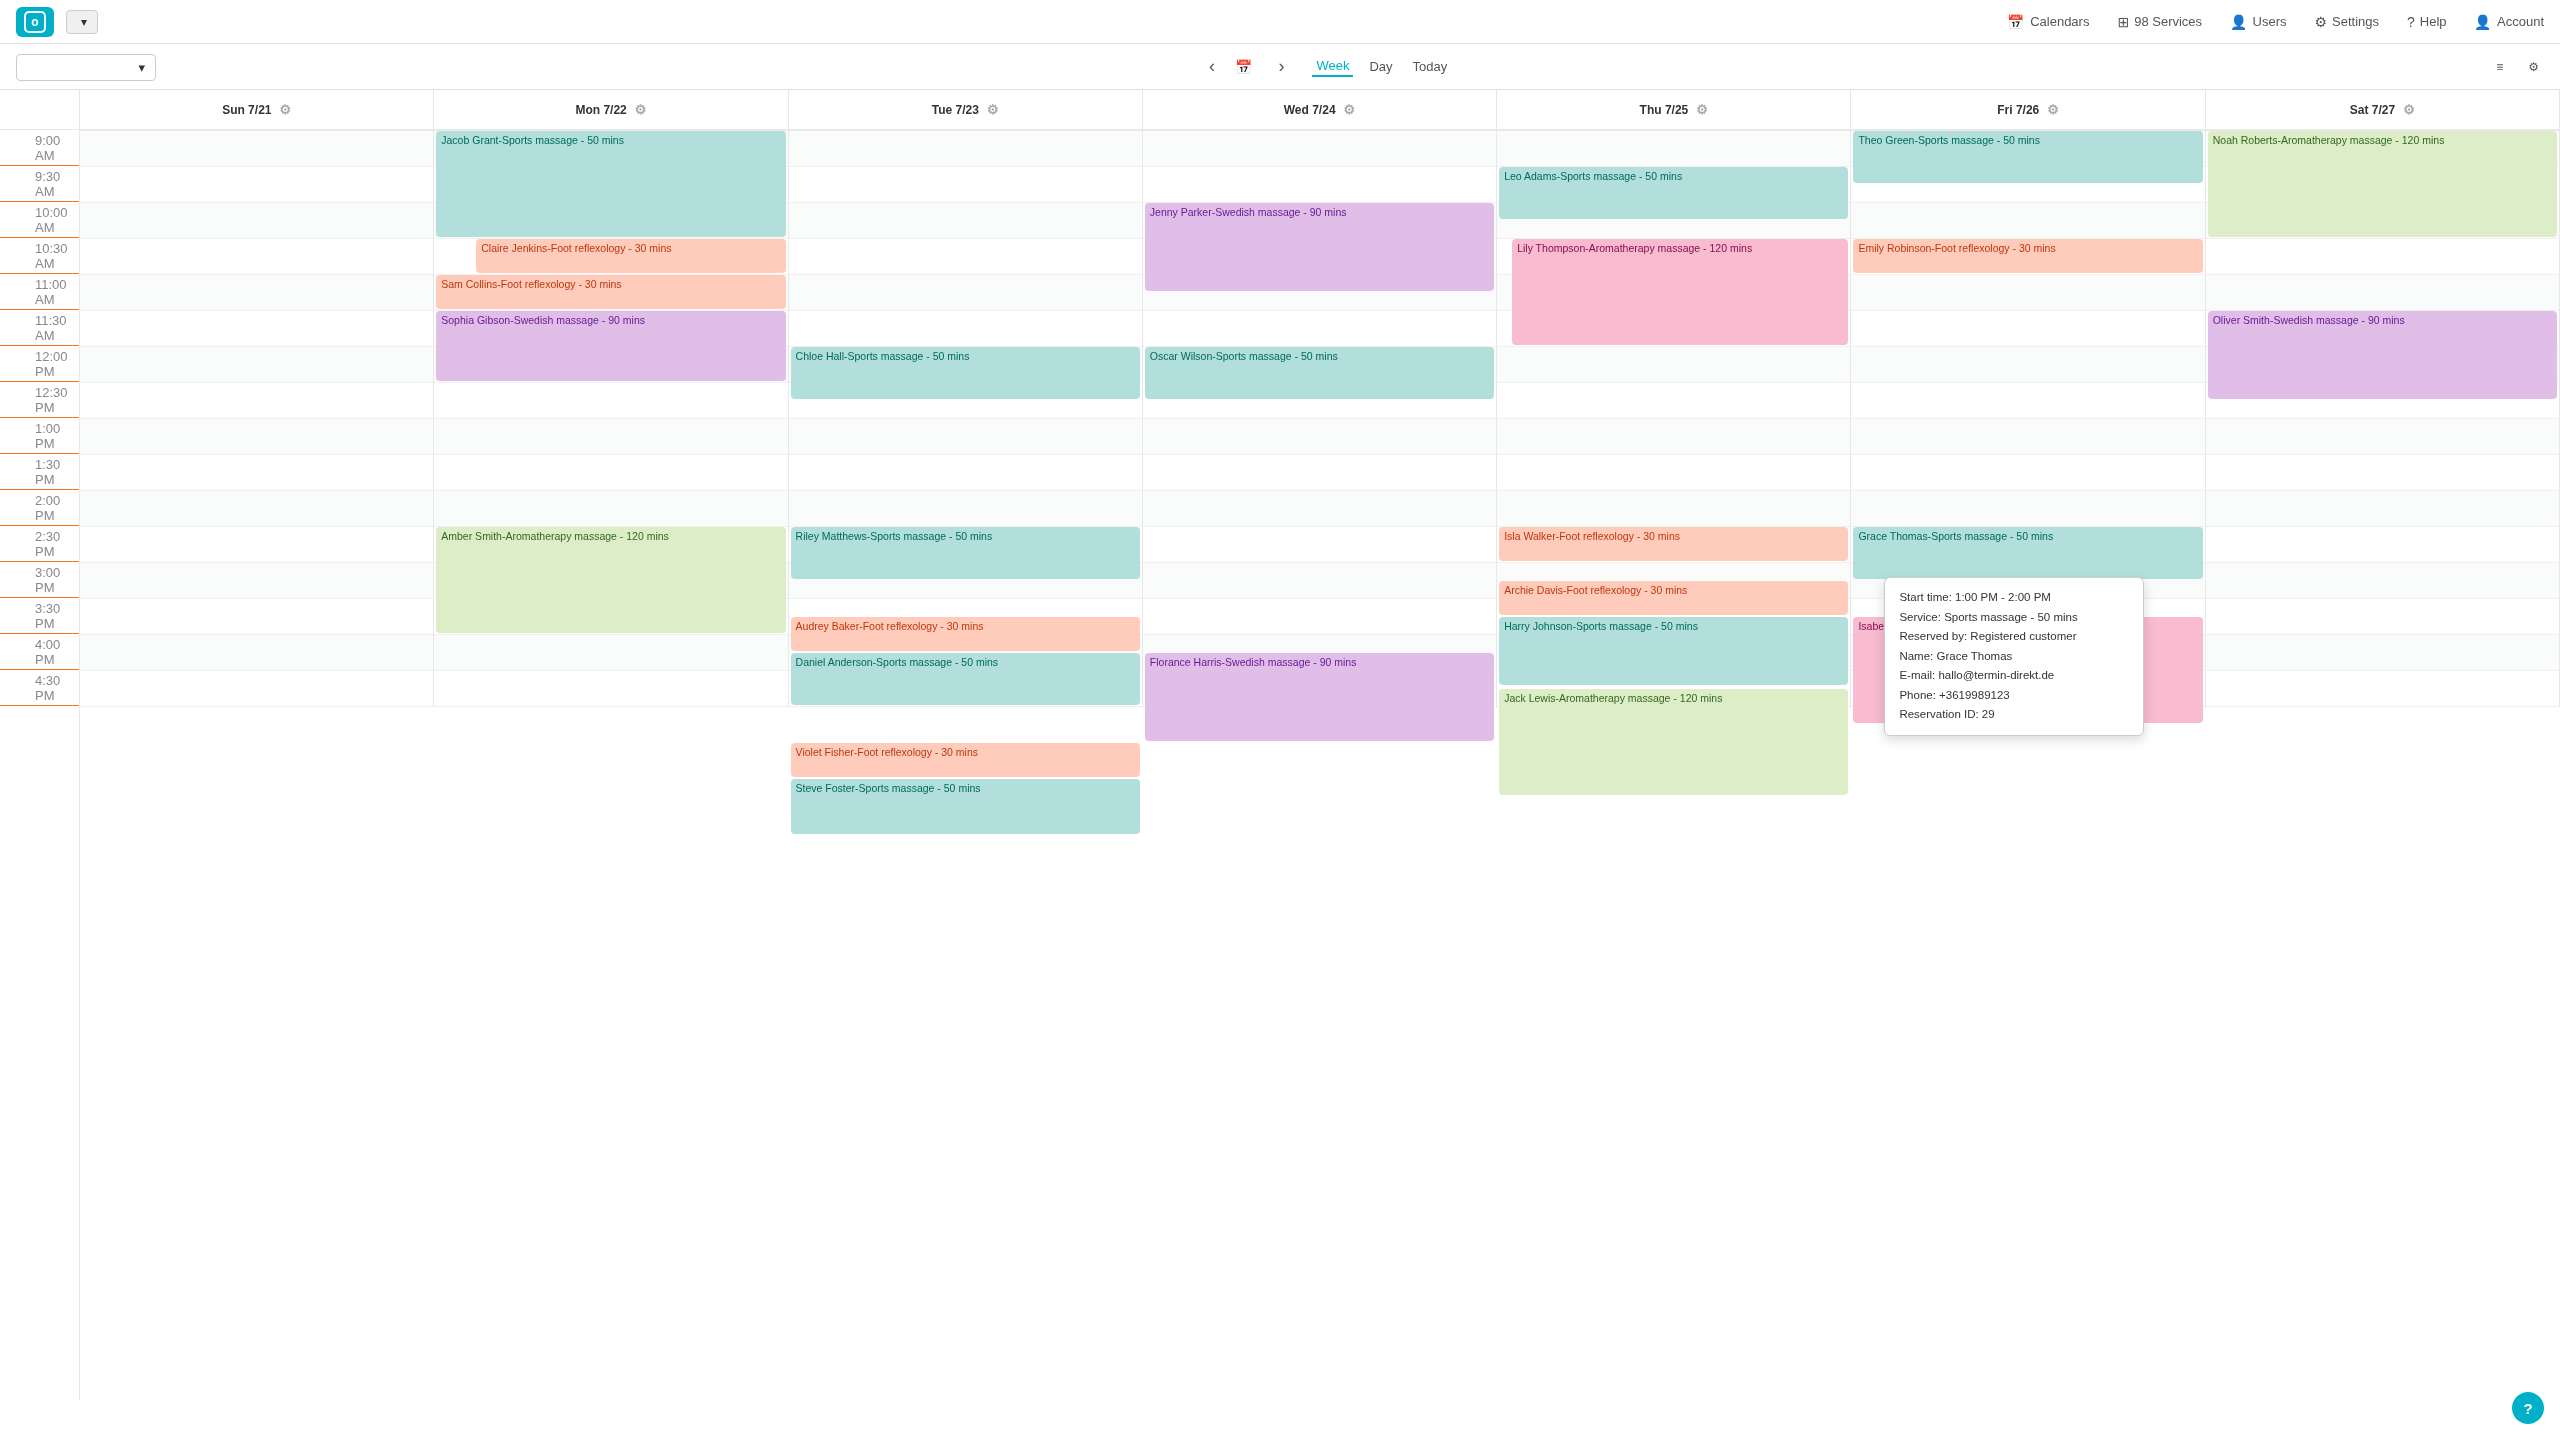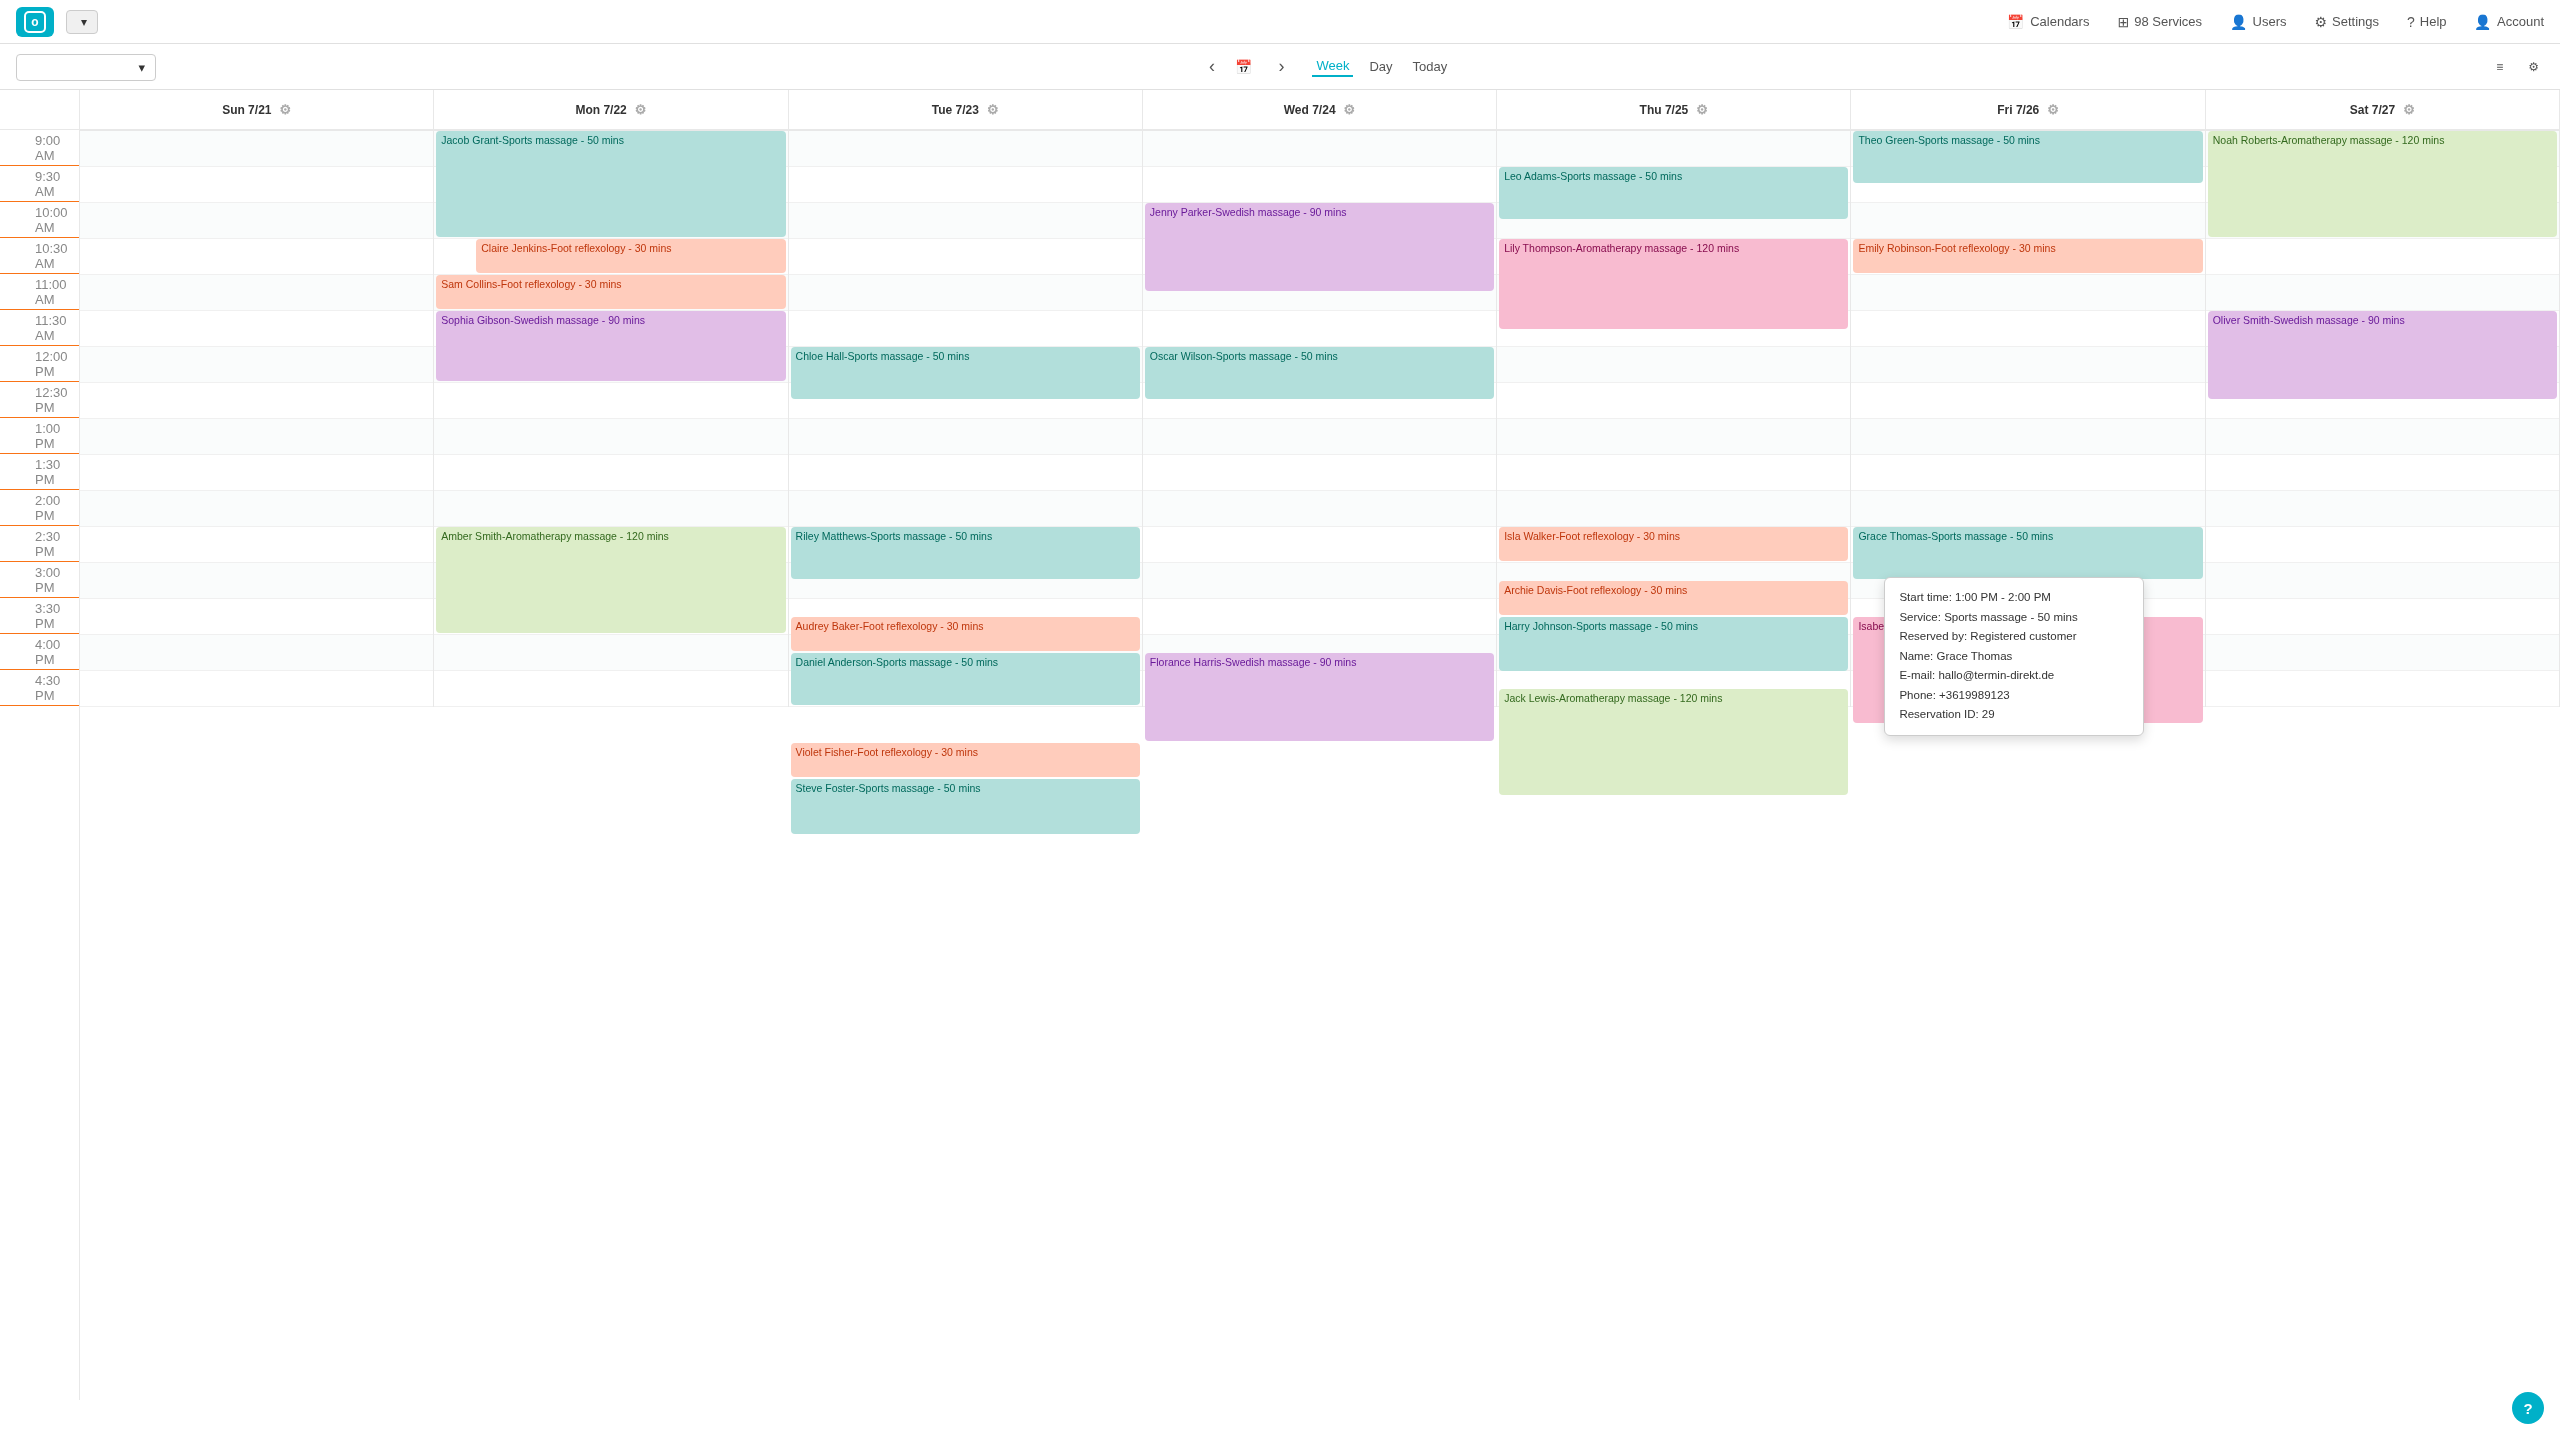--- a/index.html
+++ b/index.html
@@ -324,24 +324,24 @@
           <div class="slot-cell" style="background: rgb(255, 255, 255);"></div>
           <div class="slot-cell" style="background: rgb(250, 252, 252);"></div>
           <div class="slot-cell" style="background: rgb(255, 255, 255);"></div>
           <div class="slot-cell" style="background: rgb(250, 252, 252);"></div>
           <div class="slot-cell" style="background: rgb(255, 255, 255);"></div>
           <div class="slot-cell" style="background: rgb(250, 252, 252);"></div>
           <div class="slot-cell" style="background: rgb(255, 255, 255);"></div>
           <div class="slot-cell" style="background: rgb(250, 252, 252);"></div>
           <div class="slot-cell" style="background: rgb(255, 255, 255);"></div>
           <div class="appt appt-green" style="position: absolute; top: 36px; height: 52px; left: 2px; right: 2px;">Leo Adams-Sports massage - 50 mins</div>
-          <div class="appt appt-pink" style="position: absolute; top: 108px; height: 90px; left: 2px; right: 2px;">Lily Thompson-Aromatherapy massage - 120 mins</div>
+          <div class="appt appt-pink" style="position: absolute; top: 108px; height: 106px; left: 15px; right: 2px;">Lily Thompson-Aromatherapy massage - 120 mins</div>
           <div class="appt appt-peach" style="position: absolute; top: 396px; height: 34px; left: 2px; right: 2px;">Isla Walker-Foot reflexology - 30 mins</div>
           <div class="appt appt-peach" style="position: absolute; top: 450px; height: 34px; left: 2px; right: 2px;">Archie Davis-Foot reflexology - 30 mins</div>
-          <div class="appt appt-green" style="position: absolute; top: 486px; height: 54px; left: 2px; right: 2px;">Harry Johnson-Sports massage - 50 mins</div>
+          <div class="appt appt-green" style="position: absolute; top: 486px; height: 68px; left: 2px; right: 2px;">Harry Johnson-Sports massage - 50 mins</div>
           <div class="appt appt-lime" style="position: absolute; top: 558px; height: 106px; left: 2px; right: 2px;">Jack Lewis-Aromatherapy massage - 120 mins</div>
         </div>
         <div class="day-body-col" style="position: relative; height: 576px;">
           <div class="slot-cell" style="background: rgb(250, 252, 252);"></div>
           <div class="slot-cell" style="background: rgb(255, 255, 255);"></div>
           <div class="slot-cell" style="background: rgb(250, 252, 252);"></div>
           <div class="slot-cell" style="background: rgb(255, 255, 255);"></div>
           <div class="slot-cell" style="background: rgb(250, 252, 252);"></div>
           <div class="slot-cell" style="background: rgb(255, 255, 255);"></div>
           <div class="slot-cell" style="background: rgb(250, 252, 252);"></div>

